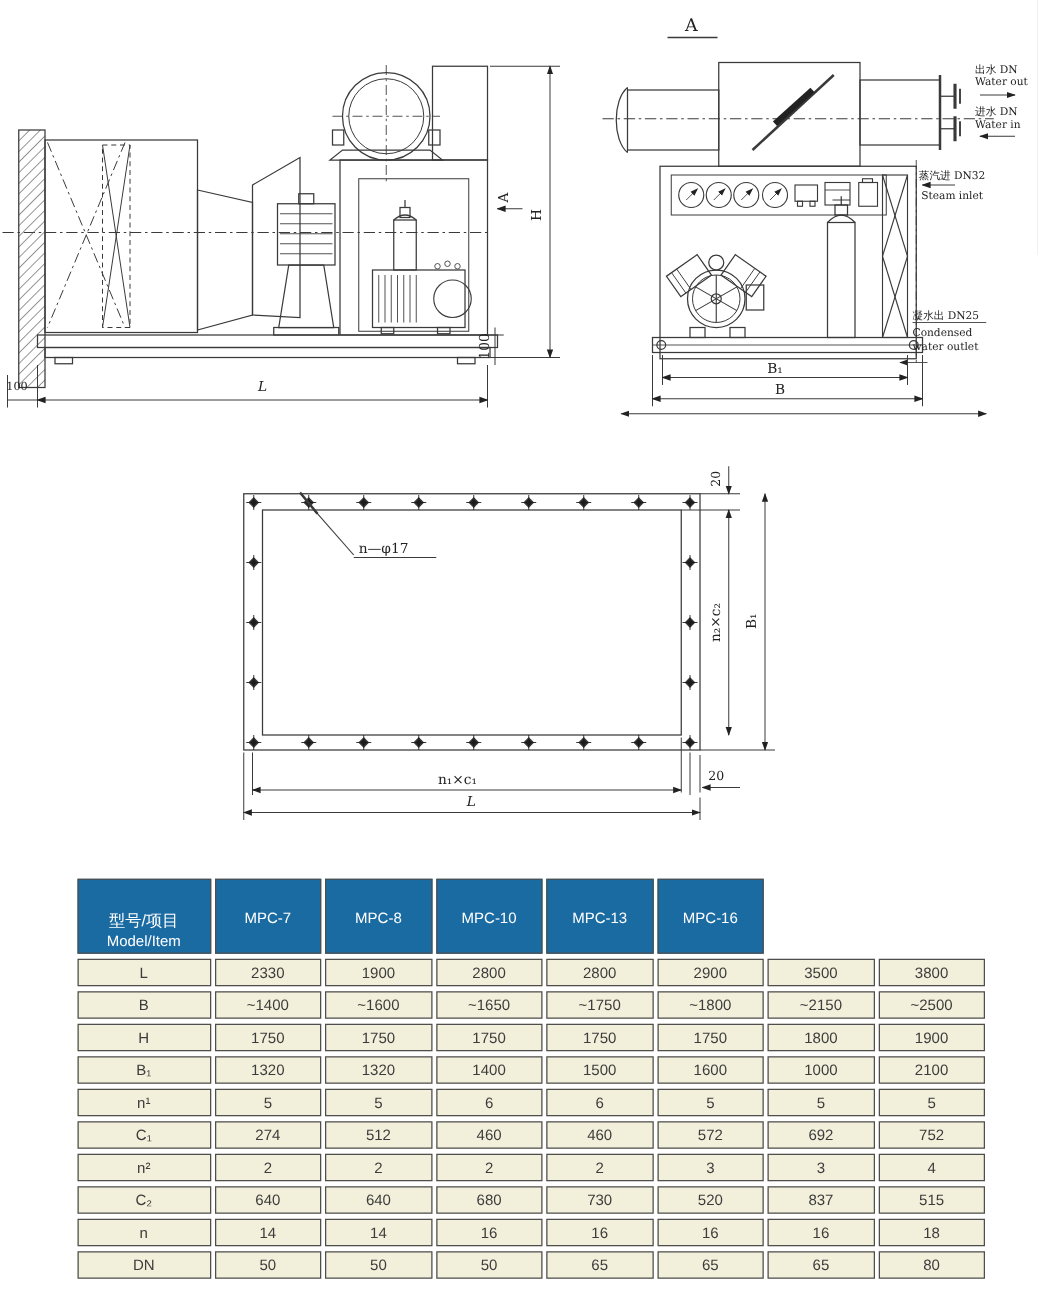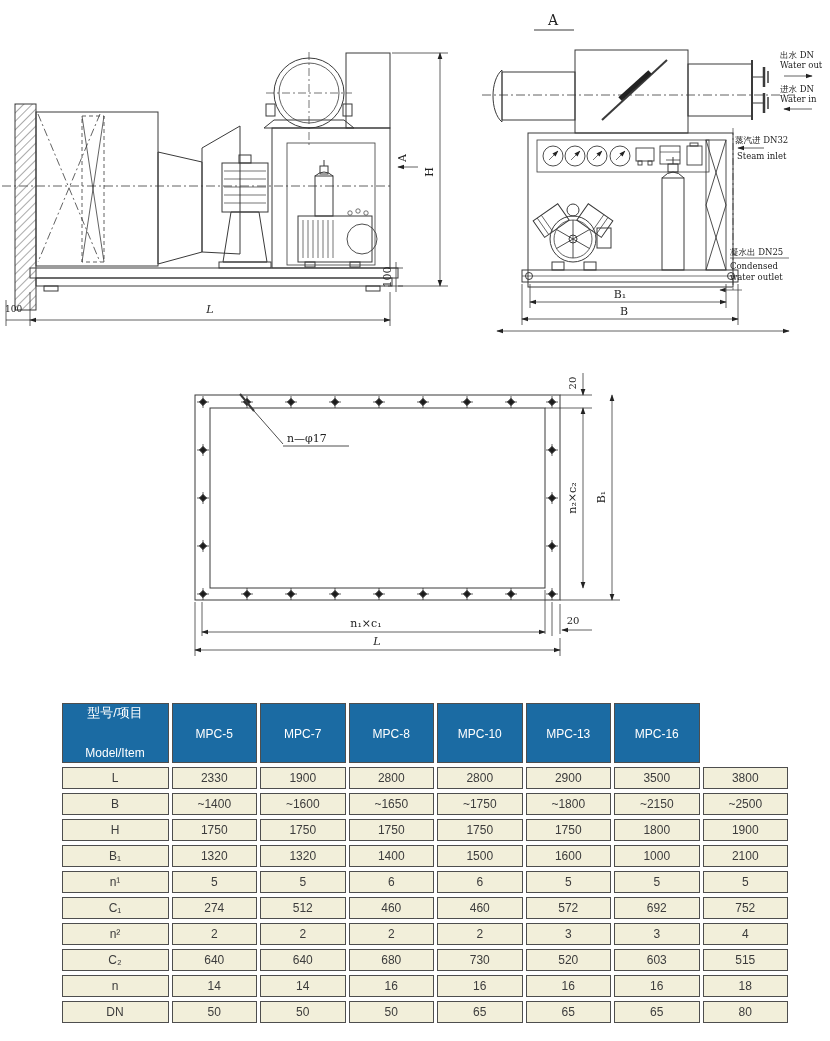--- a/index.html
+++ b/index.html
@@ -11,21 +11,21 @@
   .anno-cn{font-size:8.5px;}
   .anno-en{font-size:8.5px;}
   
   .spec-table{position:absolute;left:60px;top:703px;width:734px;}
   .trow{display:flex;margin-bottom:4px;}
   .tcell{box-sizing:border-box;border:1px solid #4e4e4e;background:#f2efda;color:#3c3c3c;
          height:22px;line-height:21px;text-align:center;font-size:12px;
          flex:0 0 85.5px;margin:0 1.5px;overflow:hidden;}
   .tcell.label{flex:0 0 107px;}
   .thead .tcell{background:#1b6ba3;color:#ffffff;height:60px;line-height:60px;}
-  .thead .tcell.label{display:flex;flex-direction:column;justify-content:space-between;line-height:17px;}
+  .thead .tcell.label{display:flex;flex-direction:column;justify-content:flex-end;line-height:17px;}
   .thead .cn{font-size:13px;}
   .thead .en{font-size:12px;}
 </style>
 </head>
 <body>
 
 <div class="page">
 
 <svg class="drawing-layer" width="830" height="700" viewBox="0 0 830 700">
   <defs>
@@ -315,21 +315,20 @@
     <text class="dimtxt" x="377" y="645" text-anchor="middle" font-style="italic" stroke="none">L</text>
   </g>
 </svg>
 
 <div class="spec-table">
   <div class="trow thead">
     <div class="tcell label">
       <span class="cn">型号/项目</span>
       <span class="en">Model/Item</span>
     </div>
-    <div class="tcell">MPC-5</div>
     <div class="tcell">MPC-7</div>
     <div class="tcell">MPC-8</div>
     <div class="tcell">MPC-10</div>
     <div class="tcell">MPC-13</div>
     <div class="tcell">MPC-16</div>
   </div>
   <div>
         <div class="trow">
           <div class="tcell label">L</div>
           <div class="tcell">2330</div>
@@ -400,21 +399,21 @@
           <div class="tcell">3</div>
           <div class="tcell">4</div>
         </div>
         <div class="trow">
           <div class="tcell label">C₂</div>
           <div class="tcell">640</div>
           <div class="tcell">640</div>
           <div class="tcell">680</div>
           <div class="tcell">730</div>
           <div class="tcell">520</div>
-          <div class="tcell">603</div>
+          <div class="tcell">837</div>
           <div class="tcell">515</div>
         </div>
         <div class="trow">
           <div class="tcell label">n</div>
           <div class="tcell">14</div>
           <div class="tcell">14</div>
           <div class="tcell">16</div>
           <div class="tcell">16</div>
           <div class="tcell">16</div>
           <div class="tcell">16</div>

